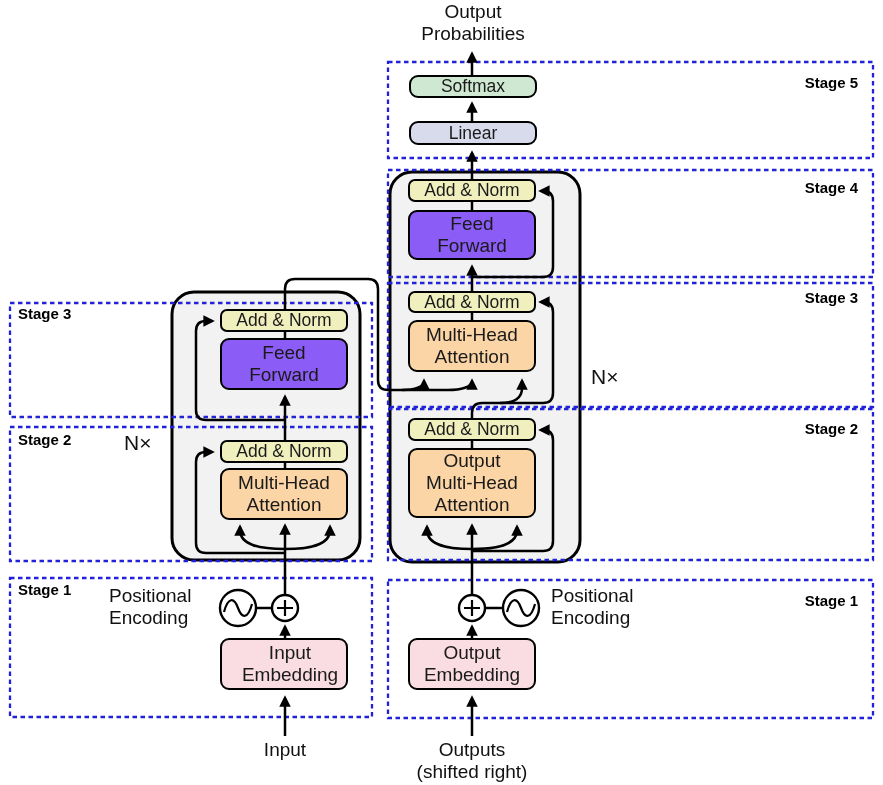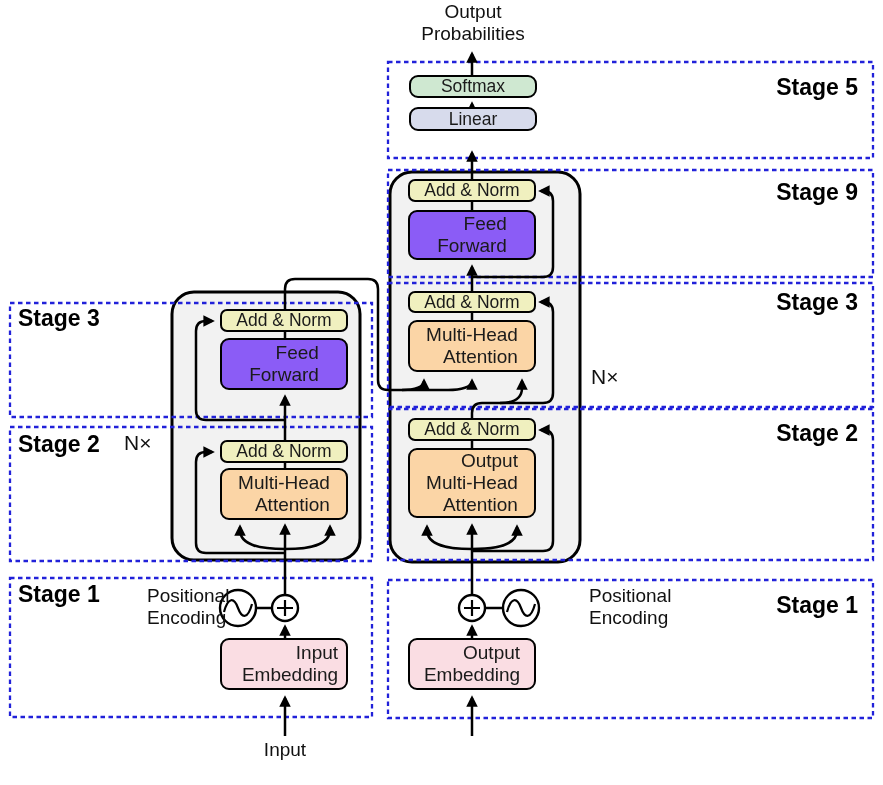--- a/index.html
+++ b/index.html
@@ -9,33 +9,33 @@
   }
   #wires{position:absolute;left:0;top:0;width:883px;height:785px;}
   .ln{fill:none;stroke:#000;stroke-width:2.5;}
   .ln-a{marker-end:url(#ah);}
   .gray-block{fill:#f2f2f2;stroke:#000;stroke-width:3;}
   .stage-rect{fill:none;stroke:#2121d9;stroke-width:2.3;stroke-dasharray:4.5 3.5;}
   .sym{fill:#ffffff;stroke:#000;stroke-width:2.4;}
   .sym-ln{fill:none;stroke:#000;stroke-width:2.2;}
   .box{
     position:absolute;box-sizing:border-box;border:2.5px solid #000;border-radius:9px;
-    display:flex;align-items:center;justify-content:center;text-align:right;
+    display:flex;align-items:center;justify-content:center;text-align:center;
     font-size:19px;line-height:1.16;color:#1a1a1a;white-space:pre-line;
   }
   .box.small{font-size:17.5px;}
   .c-softmax{background:#cfe8d1;}
   .c-linear{background:#d7dbec;}
   .c-addnorm{background:#f0f0bf;border-radius:7px;}
   .c-ff{background:#8b5cf6;}
   .c-attn{background:#fbd5a6;}
   .c-emb{background:#fadde3;}
-  .stage-label{position:absolute;font-weight:bold;font-size:23px;color:#000;white-space:nowrap;}
+  .stage-label{position:absolute;font-weight:bold;font-size:15px;color:#000;white-space:nowrap;}
   .txt{position:absolute;font-size:19px;color:#111;text-align:center;white-space:pre-line;line-height:1.18;}
-  .txt.left{text-align:left;margin-left:38px;}
+  .txt.left{text-align:left;}
   .nx{position:absolute;font-size:21px;color:#111;white-space:nowrap;}
 </style>
 </head>
 <body>
 
 <div id="canvas">
 
   <svg id="wires" viewBox="0 0 883 785" xmlns="http://www.w3.org/2000/svg">
     <defs>
       <marker id="ah" viewBox="0 0 10 10" refX="7.5" refY="5" markerWidth="4.6" markerHeight="4.6" orient="auto-start-reverse">
@@ -101,21 +101,21 @@
       <path class="sym-ln" d="M285,600 L285,616 M277,608 L293,608"></path>
       <path class="ln" d="M485,608 L503,608"></path>
       <circle class="sym" cx="472" cy="608" r="13"></circle>
       <path class="sym-ln" d="M472,600 L472,616 M464,608 L480,608"></path>
       <circle class="sym" cx="521" cy="608" r="18"></circle>
       <path class="sym-ln" d="M507,612 C511,597 517,597 521,608 C525,619 531,619 535,604"></path>
     </g>
   </svg>
 
   <div class="box small c-softmax" style="left:409px;top:75px;width:128px;height:23px;">Softmax</div>
-  <div class="box small c-linear" style="left:409px;top:107px;width:128px;height:24px;">Linear</div>
+  <div class="box small c-linear" style="left:409px;top:121px;width:128px;height:24px;">Linear</div>
 
   <div class="box small c-addnorm" style="left:408px;top:179px;width:128px;height:23px;">Add &amp; Norm</div>
   <div class="box c-ff" style="left:408px;top:210px;width:128px;height:50px;">Feed
 Forward</div>
 
   <div class="box small c-addnorm" style="left:408px;top:291px;width:128px;height:22px;">Add &amp; Norm</div>
   <div class="box c-attn" style="left:408px;top:320px;width:128px;height:52px;">Multi-Head
 Attention</div>
 
   <div class="box small c-addnorm" style="left:408px;top:418px;width:128px;height:23px;">Add &amp; Norm</div>
@@ -134,29 +134,31 @@
   <div class="box c-attn" style="left:220px;top:468px;width:128px;height:52px;">Multi-Head
 Attention</div>
 
   <div class="box c-emb" style="left:220px;top:638px;width:128px;height:52px;padding-left:12px;">Input
 Embedding</div>
 
   <div class="stage-label" style="left:18px;top:305px;">Stage 3</div>
   <div class="stage-label" style="left:18px;top:431px;">Stage 2</div>
   <div class="stage-label" style="left:18px;top:581px;">Stage 1</div>
   <div class="stage-label" style="left:758px;top:74px;width:100px;text-align:right;">Stage 5</div>
-  <div class="stage-label" style="left:758px;top:179px;width:100px;text-align:right;">Stage 9</div>
+  <div class="stage-label" style="left:758px;top:179px;width:100px;text-align:right;">Stage 4</div>
   <div class="stage-label" style="left:758px;top:289px;width:100px;text-align:right;">Stage 3</div>
   <div class="stage-label" style="left:758px;top:420px;width:100px;text-align:right;">Stage 2</div>
   <div class="stage-label" style="left:758px;top:592px;width:100px;text-align:right;">Stage 1</div>
 
   <div class="nx" style="left:124px;top:431px;">N×</div>
   <div class="nx" style="left:591px;top:365px;">N×</div>
 
   <div class="txt" style="left:393px;top:1px;width:160px;">Output
 Probabilities</div>
   <div class="txt" style="left:235px;top:739px;width:100px;">Input</div>
+  <div class="txt" style="left:397px;top:739px;width:150px;">Outputs
+(shifted right)</div>
   <div class="txt left" style="left:109px;top:585px;width:110px;">Positional
 Encoding</div>
   <div class="txt left" style="left:551px;top:585px;width:110px;">Positional
 Encoding</div>
 
 </div>
 
 </body></html>

